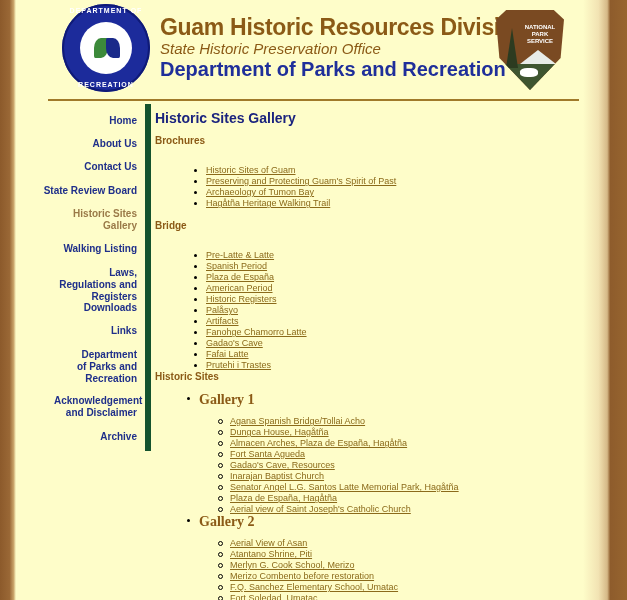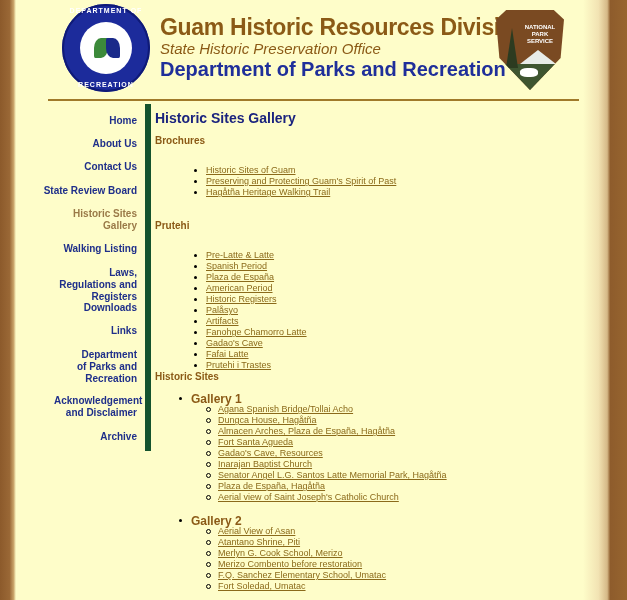--- a/index.html
+++ b/index.html
@@ -90,26 +90,26 @@
   .main { position: absolute; left: 107px; top: 101px; width: 420px; }
   .page-title { position: absolute; left: 0; top: 9px; margin: 0; font-size: 14px; font-weight: bold; color: #1a237e; }
   .section-h { position: absolute; left: 0; margin: 0; font-size: 10px; font-weight: bold; color: #8b5a16; }
   ul.links { position: absolute; left: 10px; margin: 9px; padding: 0; list-style: none; }
   ul.links li { position: relative; padding-left: 32px; font-size: 9px; line-height: 11px; height: 11px; }
   ul.links li::before {
     content: ""; position: absolute; left: 20px; top: 4px; width: 3px; height: 3px;
     border-radius: 50%; background: #000;
   }
   ul.links a { color: #8b6a1a; text-decoration: underline; }
-  .gallery-h { position: absolute; left: 4px; padding-left: 32px; font-size: 12px; font-weight: bold; color: #8b5a16; }
+  .gallery-h { position: absolute; left: 12px; padding-left: 32px; font-size: 14px; font-weight: bold; color: #8b5a16; font-family: Liberation Serif, serif; }
   .gallery-h::before {
     content: ""; position: absolute; left: 20px; top: 5px; width: 3px; height: 3px;
     border-radius: 50%; background: #000;
   }
-  ul.sub { position: absolute; left: 0; margin: 0; padding: 0; list-style: none; }
+  ul.sub { position: absolute; left: 0; margin: 12px; padding: 0; list-style: none; }
   ul.sub li { position: relative; padding-left: 63px; font-size: 9px; line-height: 11px; height: 11px; }
   ul.sub li::before {
     content: ""; position: absolute; left: 51px; top: 3px; width: 3px; height: 3px;
     border-radius: 50%; border: 1px solid #000; background: transparent;
   }
   ul.sub a { color: #8b6a1a; text-decoration: underline; }
 </style>
 </head>
 <body>
 
@@ -154,24 +154,25 @@
     <a class="nav-item" style="top:327px">Archive</a>
   </nav>
 
   <main class="main">
     <h2 class="page-title">Historic Sites Gallery</h2>
 
     <h3 class="section-h" style="top:34px">Brochures</h3>
     <ul class="links" style="top:55px">
       <li><a>Historic Sites of Guam</a></li>
       <li><a>Preserving and Protecting Guam's Spirit of Past</a></li>
+      <li><a>Archaeology of Tumon Bay</a></li>
       <li><a>Hagåtña Heritage Walking Trail</a></li>
     </ul>
 
-    <h3 class="section-h" style="top:119px">Prutehi</h3>
+    <h3 class="section-h" style="top:119px">Bridge</h3>
     <ul class="links" style="top:140px">
       <li><a>Pre-Latte &amp; Latte</a></li>
       <li><a>Spanish Period</a></li>
       <li><a>Plaza de España</a></li>
       <li><a>American Period</a></li>
       <li><a>Historic Registers</a></li>
       <li><a>Palåsyo</a></li>
       <li><a>Artifacts</a></li>
       <li><a>Fanohge Chamorro Latte</a></li>
       <li><a>Gadao's Cave</a></li>

